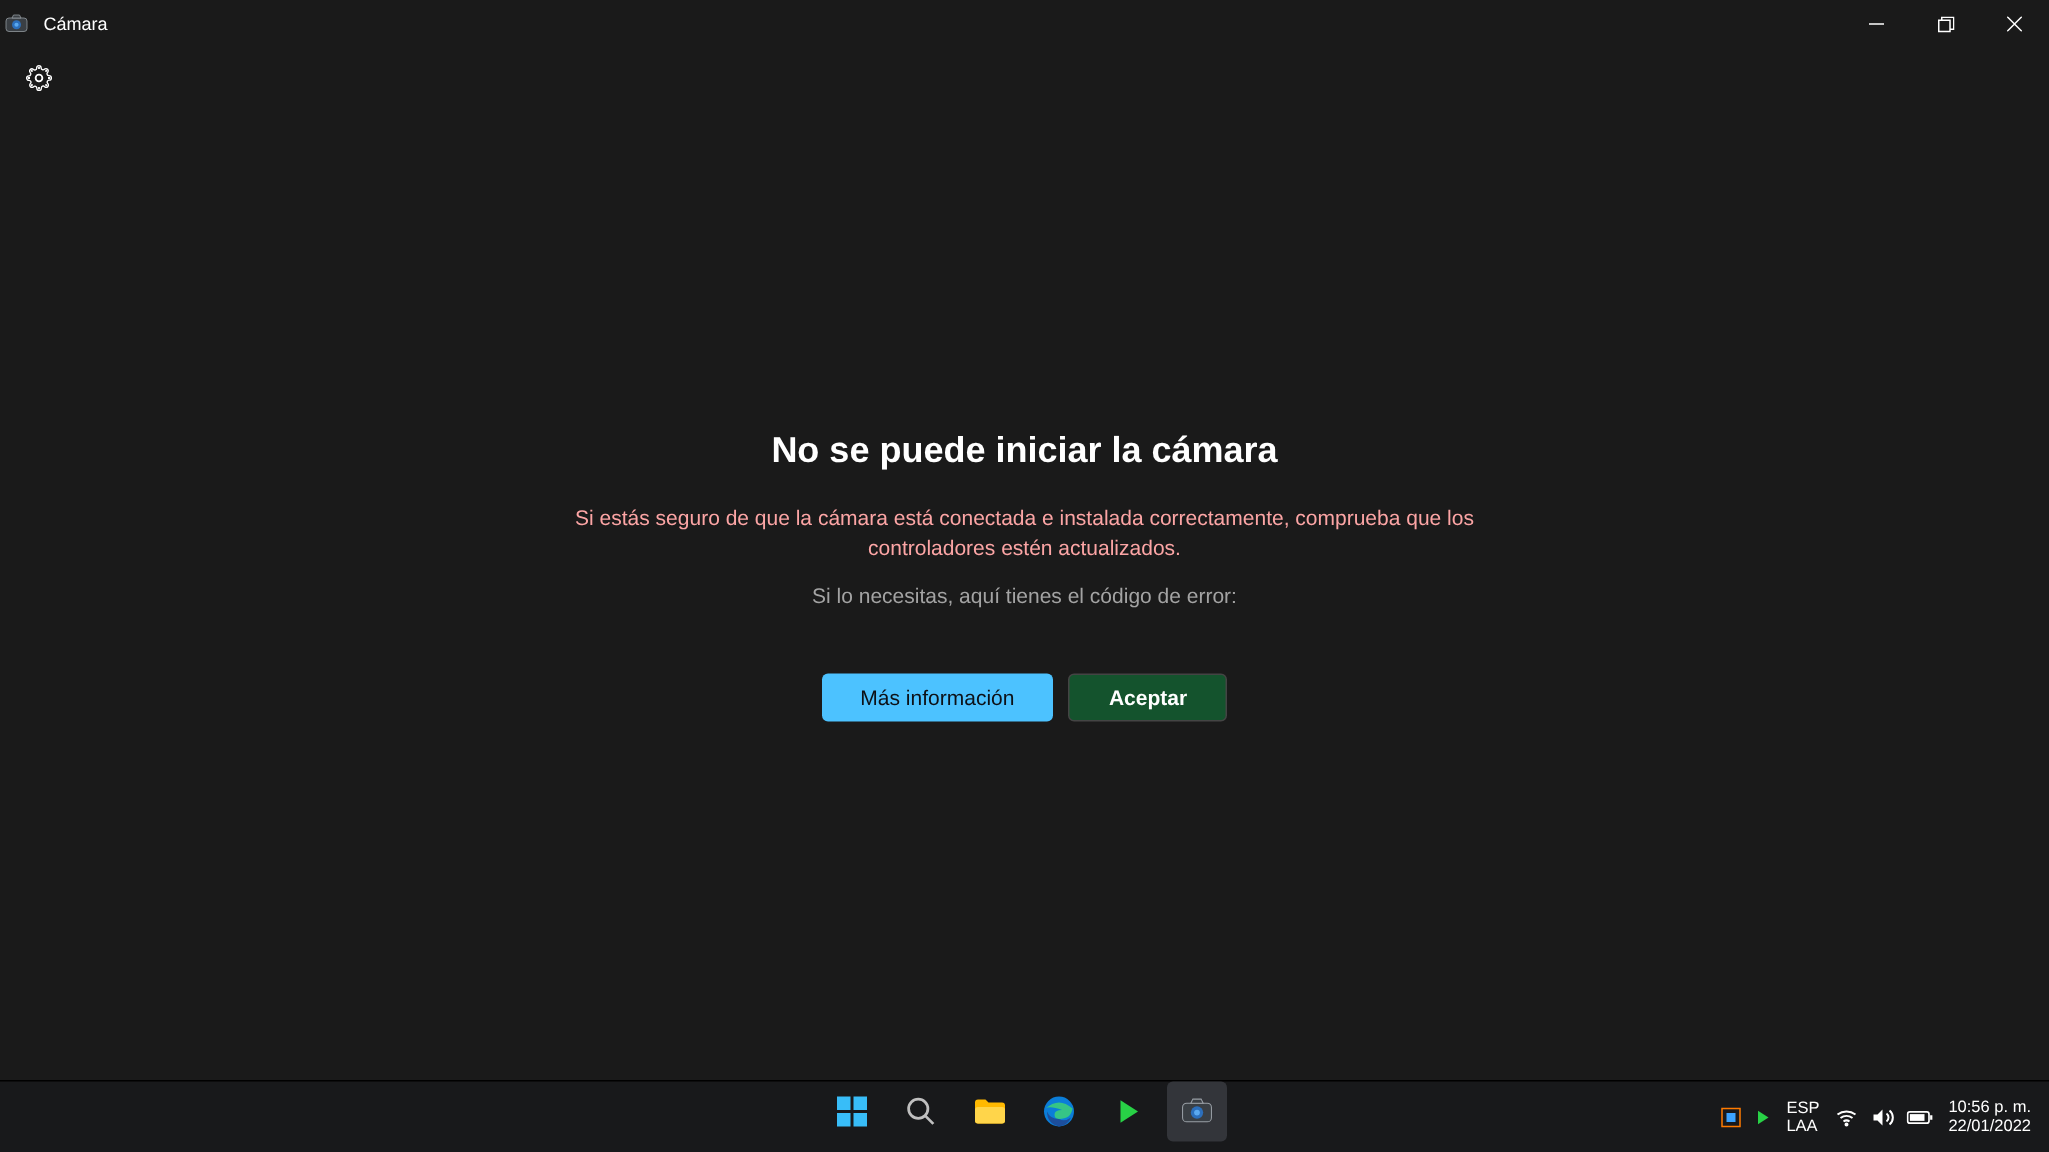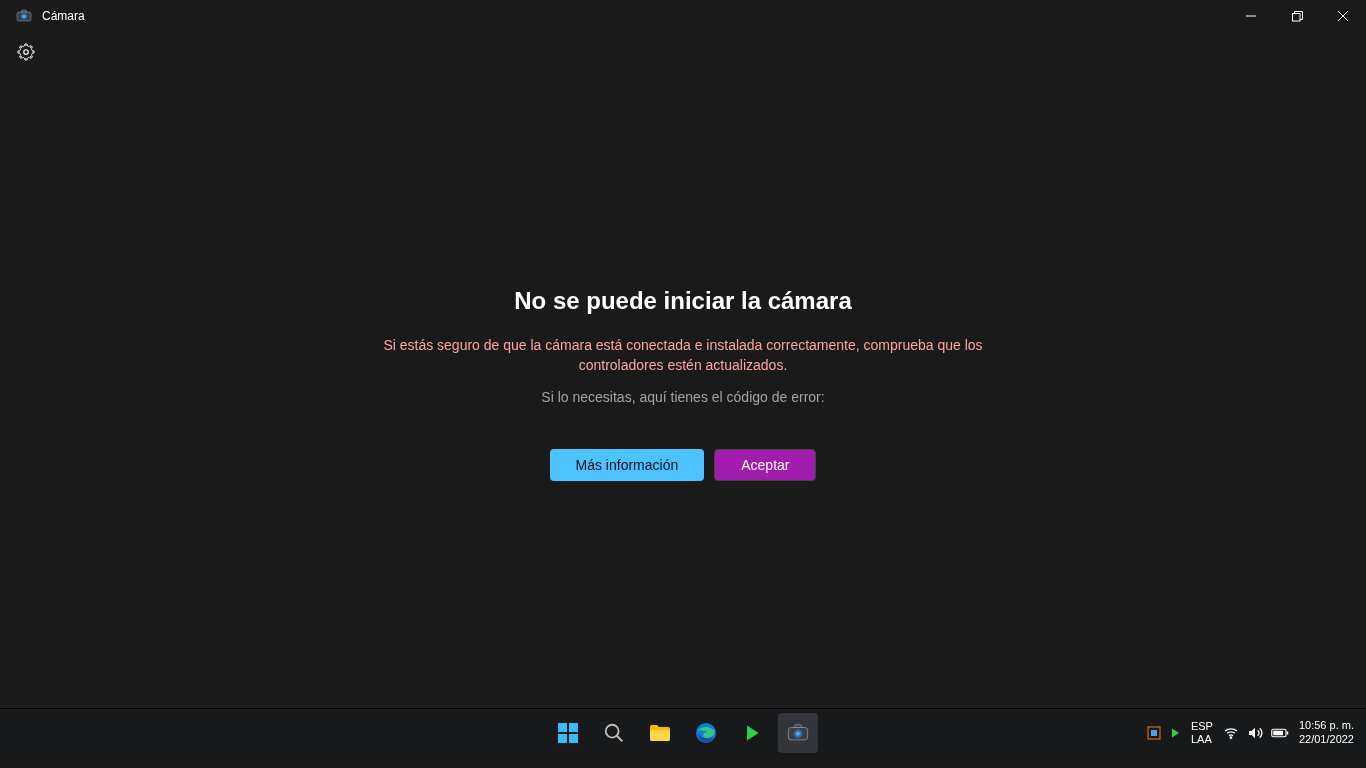--- a/index.html
+++ b/index.html
@@ -1,36 +1,36 @@
 <!DOCTYPE html>
 <html><head>
   <meta charset="utf-8">
   <style>
     * { margin:0; padding:0; box-sizing:border-box; }
     html,body { width:1366px; height:768px; overflow:hidden; font-family:"Segoe UI",Arial,sans-serif; background:#000; }
     .window { position:absolute; inset:0; background:#1a1a1a; color:#fff; }
     .titlebar { height:32px; display:flex; align-items:center; justify-content:space-between; background:#1a1a1a; }
-    .titlebar-left { display:flex; align-items:center; gap:10px; padding-left:16px; }
+    .titlebar-left { display:flex; align-items:center; gap:10px; padding-left:3px; }
     .app-icon { width:16px; height:16px; display:flex; align-items:center; justify-content:center; }
     .app-title { font-size:12px; color:#fff; }
     .win-controls { display:flex; }
     .win-btn { width:46px; height:32px; display:flex; align-items:center; justify-content:center; color:#fff; }
     .toolbar { position:absolute; top:38px; left:12px; }
     .gear-btn { width:28px; height:28px; display:flex; align-items:center; justify-content:center; color:#fff; border-radius:4px; }
     .content { position:absolute; top:0; left:0; right:0; bottom:0; display:flex; flex-direction:column; align-items:center; justify-content:center; text-align:center; gap:14px; }
     .err-title { font-size:24px; font-weight:700; color:#fff; margin-bottom:6px; }
     .err-body { font-size:14px; color:#fca5a5; line-height:1.45; max-width:600px; }
     .err-code-label { font-size:14px; color:#a3a3a3; }
     .err-code { font-size:14px; color:#fff; }
     .btn-row { display:flex; gap:10px; margin-top:30px; }
     .btn { padding:7px 26px; border-radius:4px; font-size:14px; cursor:pointer; border:none; }
     .btn-primary { background:#4cc2ff; color:#0d1117; font-weight:400; }
-    .btn-secondary { background:#a21caf; color:#fff; border:1px solid #444; }
+    .btn-secondary { background:#14532d; color:#fff; border:1px solid #444;font-weight:bold; }
     
-    .taskbar { position:absolute; left:0; right:0; bottom:12px; height:48px; background:#18191b; border-top:1px solid #000; display:flex; align-items:center; justify-content:center; }
+    .taskbar { position:absolute; left:0; right:0; bottom:0; height:48px; background:#18191b; border-top:1px solid #000; display:flex; align-items:flex-start; justify-content:center; }
     .tb-center { display:flex; align-items:center; gap:6px; }
     .tb-item { width:40px; height:40px; display:flex; align-items:center; justify-content:center; border-radius:4px; }
     .tb-item.active { background:#33353a; }
     .tb-right { position:absolute; right:8px; display:flex; align-items:center; gap:10px; height:48px; }
     .lang { font-size:11px; line-height:1.1; color:#fff; text-align:left; }
     .tray-icons { display:flex; align-items:center; gap:8px; color:#fff; }
     .clock { font-size:11px; line-height:1.2; color:#fff; text-align:right; padding-right:4px; }
     svg { display:block; }
   </style>
 </head>

